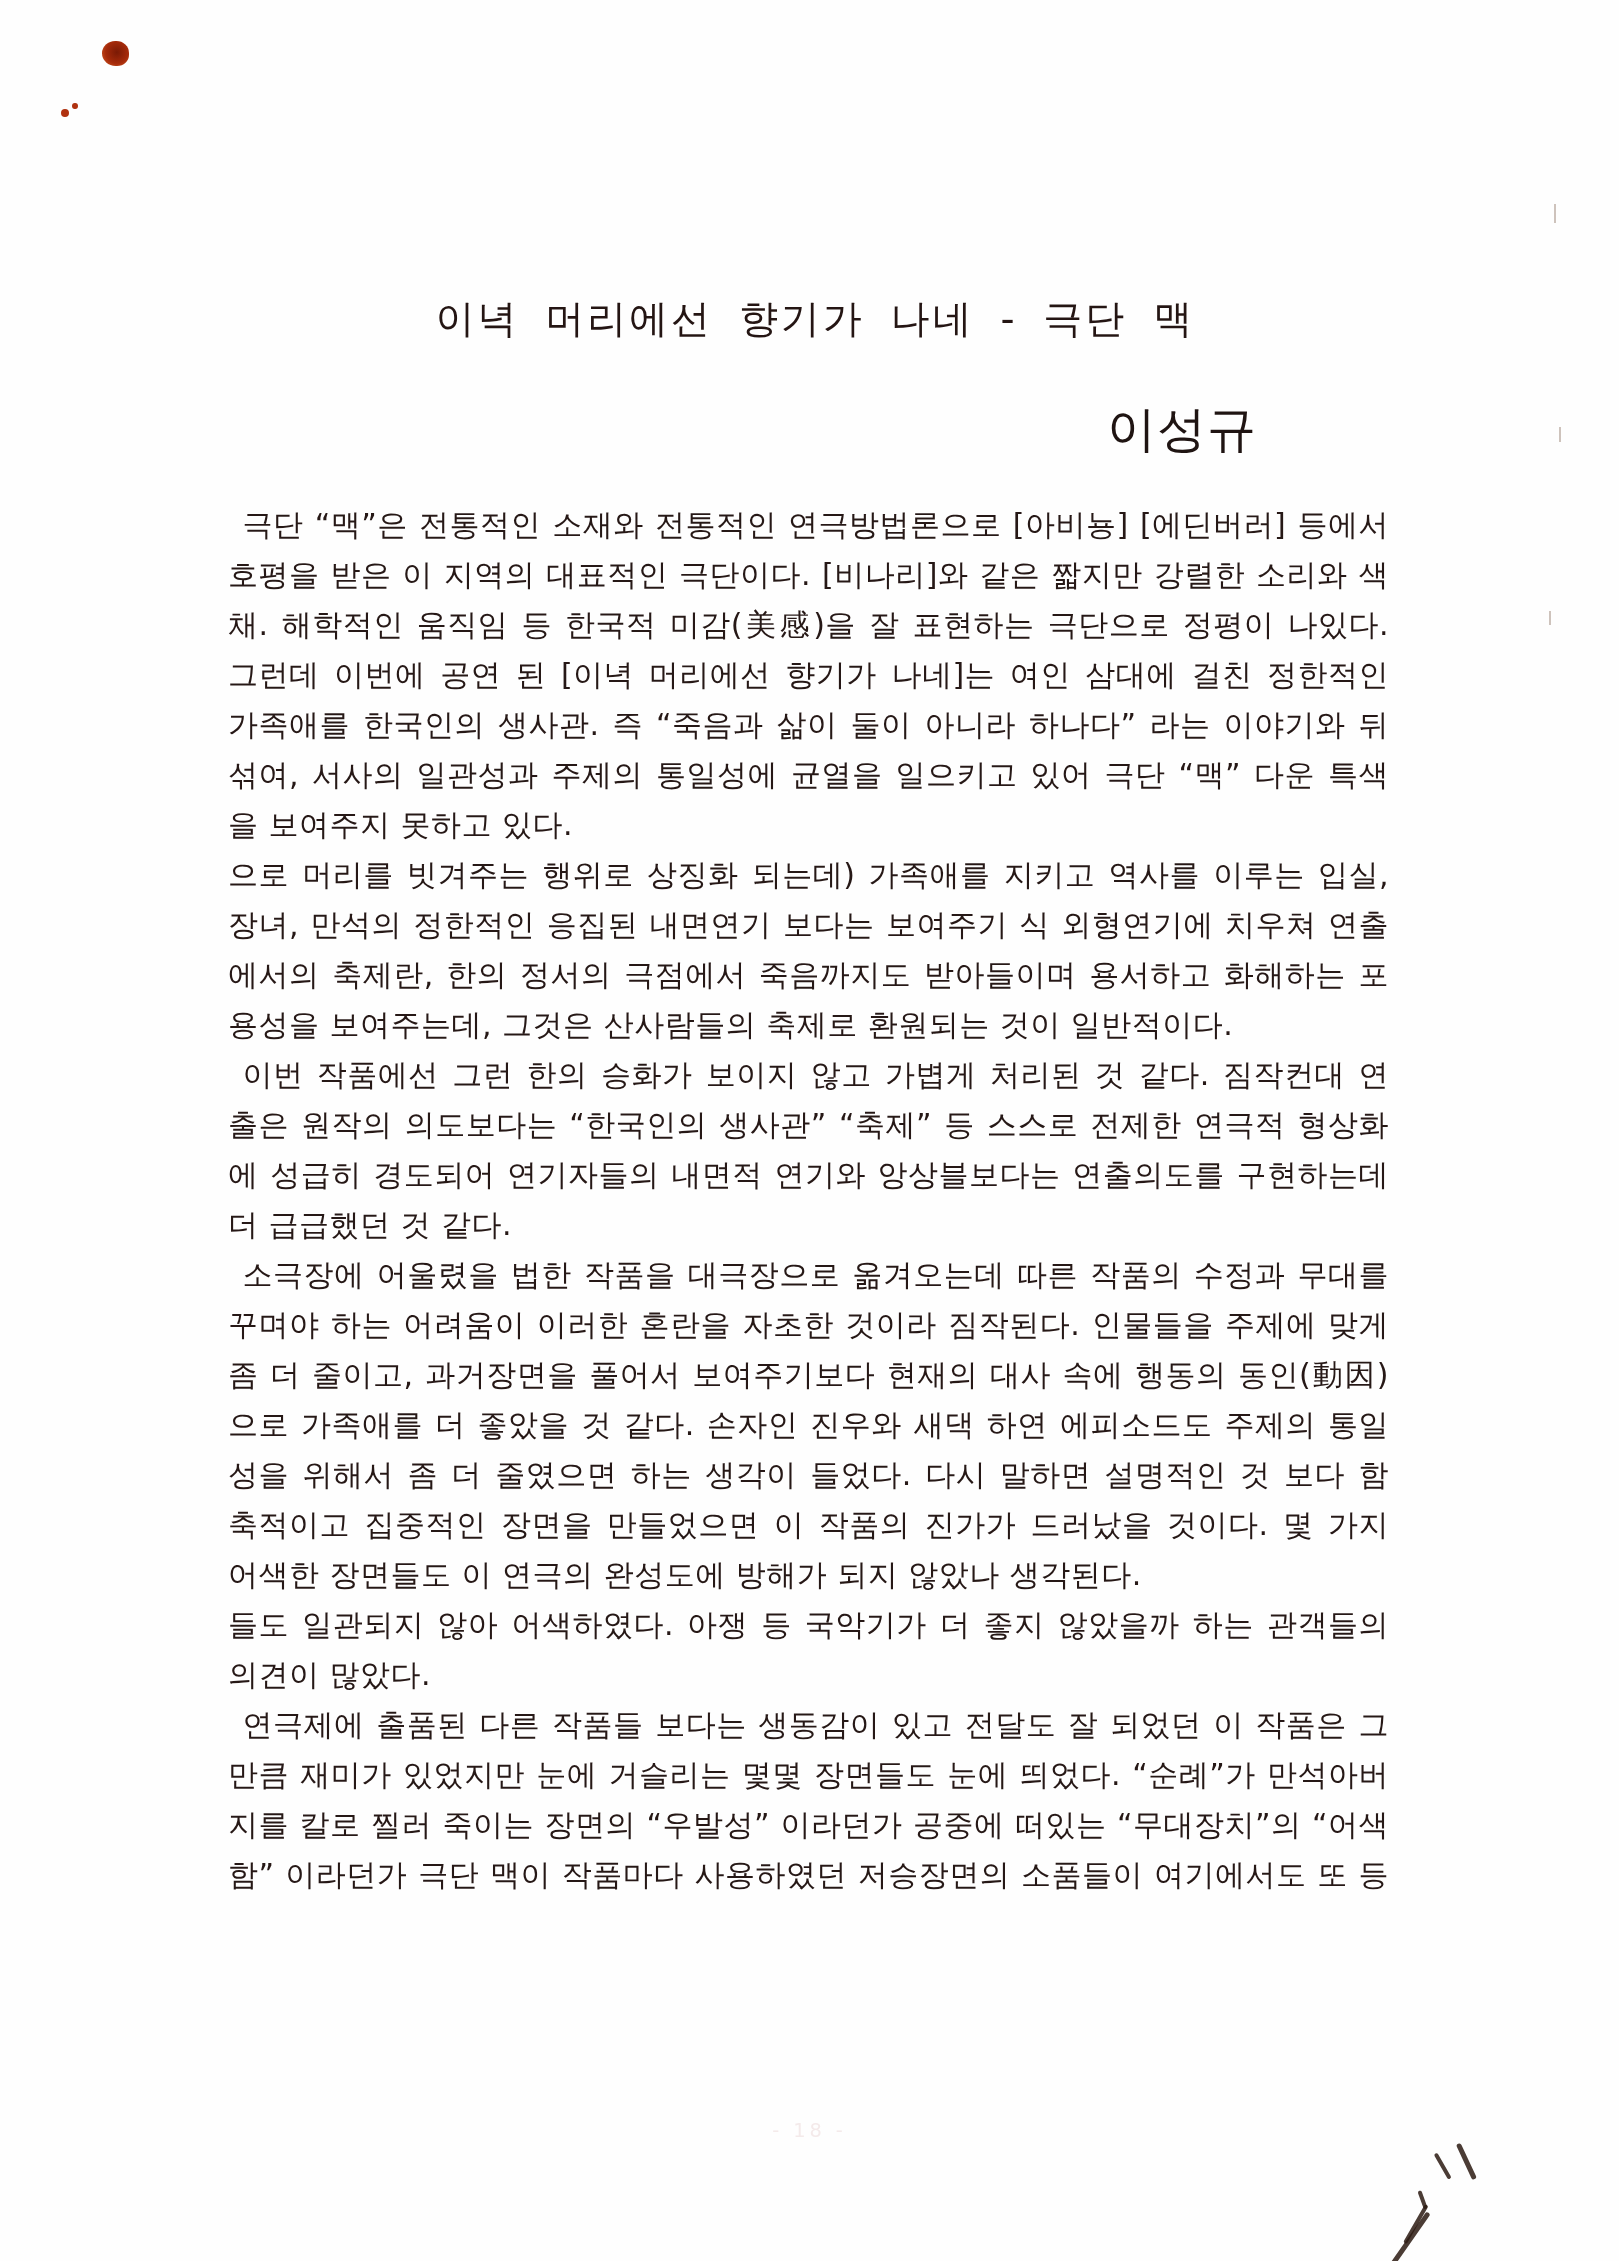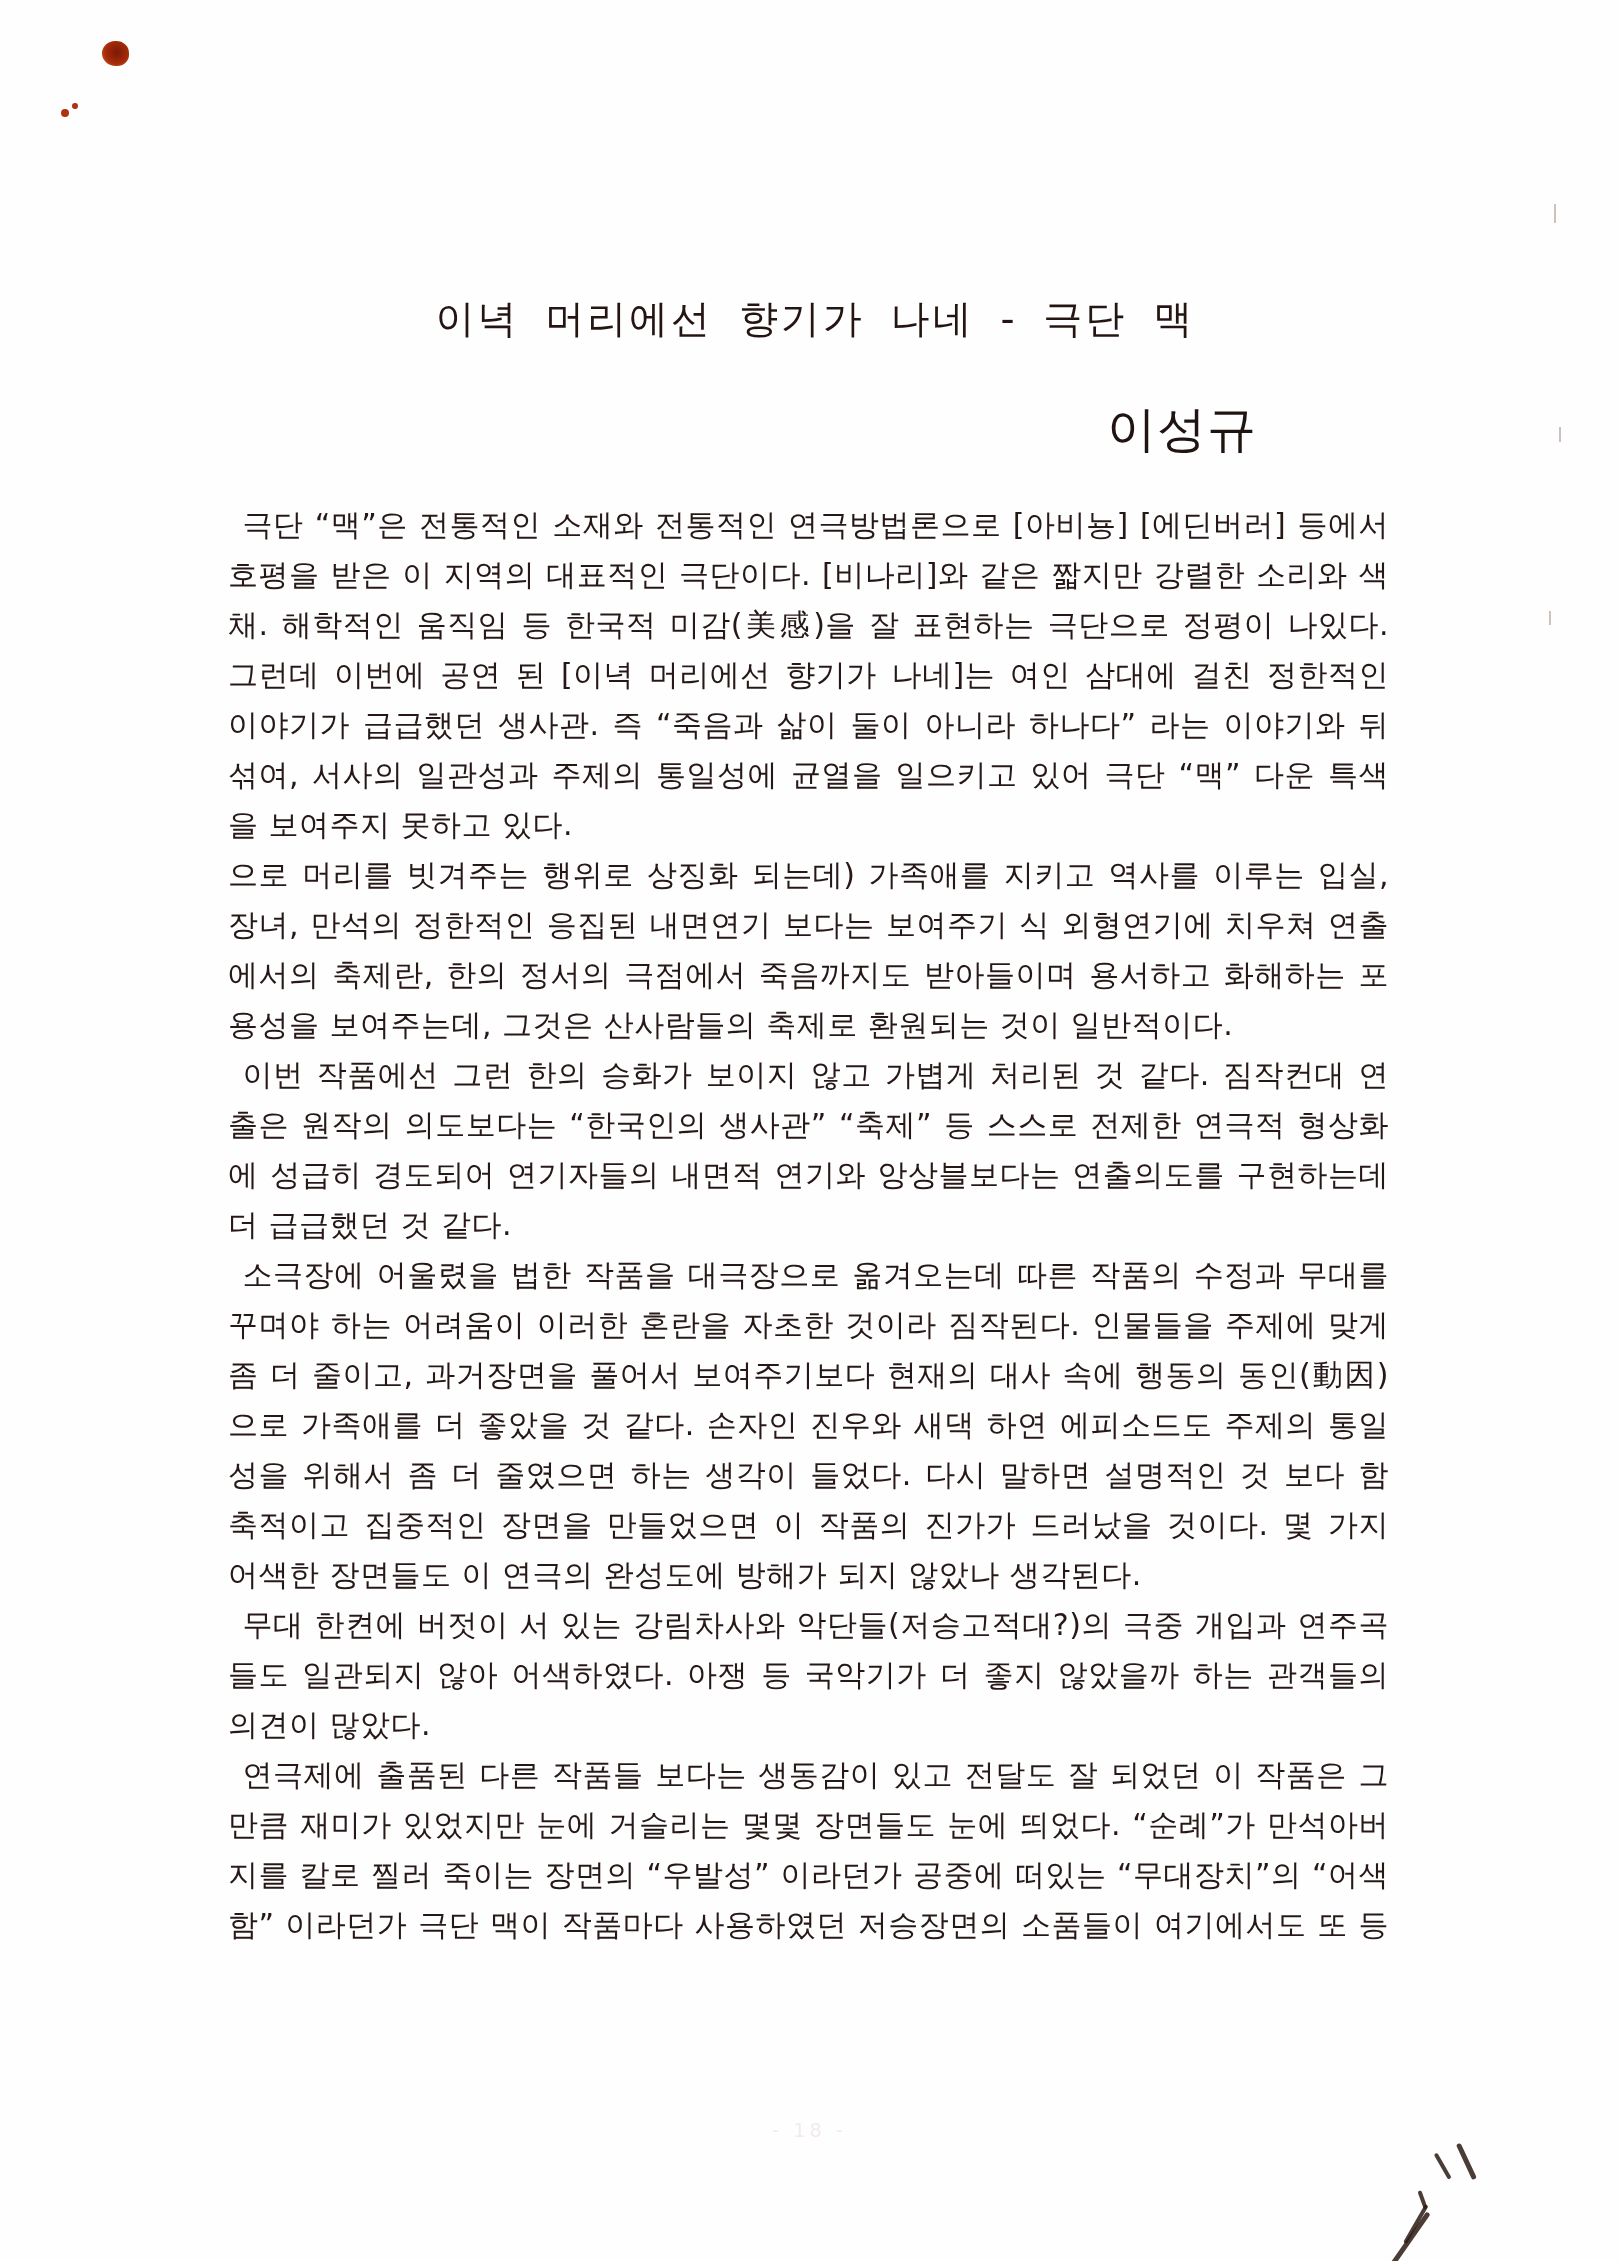--- a/index.html
+++ b/index.html
@@ -135,39 +135,38 @@
 
   <h1 class="title">이녁 머리에선 향기가 나네 - 극단 맥</h1>
 
   <div class="author">이성규</div>
 
   <div class="body-text" id="body-text">
       <div class="line indent">극단 “맥”은 전통적인 소재와 전통적인 연극방법론으로 [아비뇽] [에딘버러] 등에서</div>
       <div class="line">호평을 받은 이 지역의 대표적인 극단이다. [비나리]와 같은 짧지만 강렬한 소리와 색</div>
       <div class="line">채. 해학적인 움직임 등 한국적 미감(美感)을 잘 표현하는 극단으로 정평이 나있다.</div>
       <div class="line">그런데 이번에 공연 된 [이녁 머리에선 향기가 나네]는 여인 삼대에 걸친 정한적인</div>
-      <div class="line">이야기가 급급했던 생사관. 즉 “죽음과 삶이 둘이 아니라 하나다” 라는 이야기와 뒤</div>
+      <div class="line">가족애를 한국인의 생사관. 즉 “죽음과 삶이 둘이 아니라 하나다” 라는 이야기와 뒤</div>
       <div class="line">섞여, 서사의 일관성과 주제의 통일성에 균열을 일으키고 있어 극단 “맥” 다운 특색</div>
       <div class="line last">을 보여주지 못하고 있다.</div>
       <div class="line">으로 머리를 빗겨주는 행위로 상징화 되는데) 가족애를 지키고 역사를 이루는 입실,</div>
       <div class="line">장녀, 만석의 정한적인 응집된 내면연기 보다는 보여주기 식 외형연기에 치우쳐 연출</div>
       <div class="line">에서의 축제란, 한의 정서의 극점에서 죽음까지도 받아들이며 용서하고 화해하는 포</div>
       <div class="line last">용성을 보여주는데, 그것은 산사람들의 축제로 환원되는 것이 일반적이다.</div>
       <div class="line indent">이번 작품에선 그런 한의 승화가 보이지 않고 가볍게 처리된 것 같다. 짐작컨대 연</div>
       <div class="line">출은 원작의 의도보다는 “한국인의 생사관” “축제” 등 스스로 전제한 연극적 형상화</div>
       <div class="line">에 성급히 경도되어 연기자들의 내면적 연기와 앙상블보다는 연출의도를 구현하는데</div>
       <div class="line last">더 급급했던 것 같다.</div>
       <div class="line indent">소극장에 어울렸을 법한 작품을 대극장으로 옮겨오는데 따른 작품의 수정과 무대를</div>
       <div class="line">꾸며야 하는 어려움이 이러한 혼란을 자초한 것이라 짐작된다. 인물들을 주제에 맞게</div>
       <div class="line">좀 더 줄이고, 과거장면을 풀어서 보여주기보다 현재의 대사 속에 행동의 동인(動因)</div>
       <div class="line">으로 가족애를 더 좋았을 것 같다. 손자인 진우와 새댁 하연 에피소드도 주제의 통일</div>
       <div class="line">성을 위해서 좀 더 줄였으면 하는 생각이 들었다. 다시 말하면 설명적인 것 보다 함</div>
       <div class="line">축적이고 집중적인 장면을 만들었으면 이 작품의 진가가 드러났을 것이다. 몇 가지</div>
       <div class="line last">어색한 장면들도 이 연극의 완성도에 방해가 되지 않았나 생각된다.</div>
-      <div class="line indent">무대 한켠에 버젓이 서 있는 강림차사와 악단들(저승고적대?)의 극중 개입과 연주곡</div>
       <div class="line">들도 일관되지 않아 어색하였다. 아쟁 등 국악기가 더 좋지 않았을까 하는 관객들의</div>
       <div class="line last">의견이 많았다.</div>
       <div class="line indent">연극제에 출품된 다른 작품들 보다는 생동감이 있고 전달도 잘 되었던 이 작품은 그</div>
       <div class="line">만큼 재미가 있었지만 눈에 거슬리는 몇몇 장면들도 눈에 띄었다. “순례”가 만석아버</div>
       <div class="line">지를 칼로 찔러 죽이는 장면의 “우발성” 이라던가 공중에 떠있는 “무대장치”의 “어색</div>
       <div class="line">함” 이라던가 극단 맥이 작품마다 사용하였던 저승장면의 소품들이 여기에서도 또 등</div>
     </div>
 
   <div class="page-number">- 18 -</div>
 

